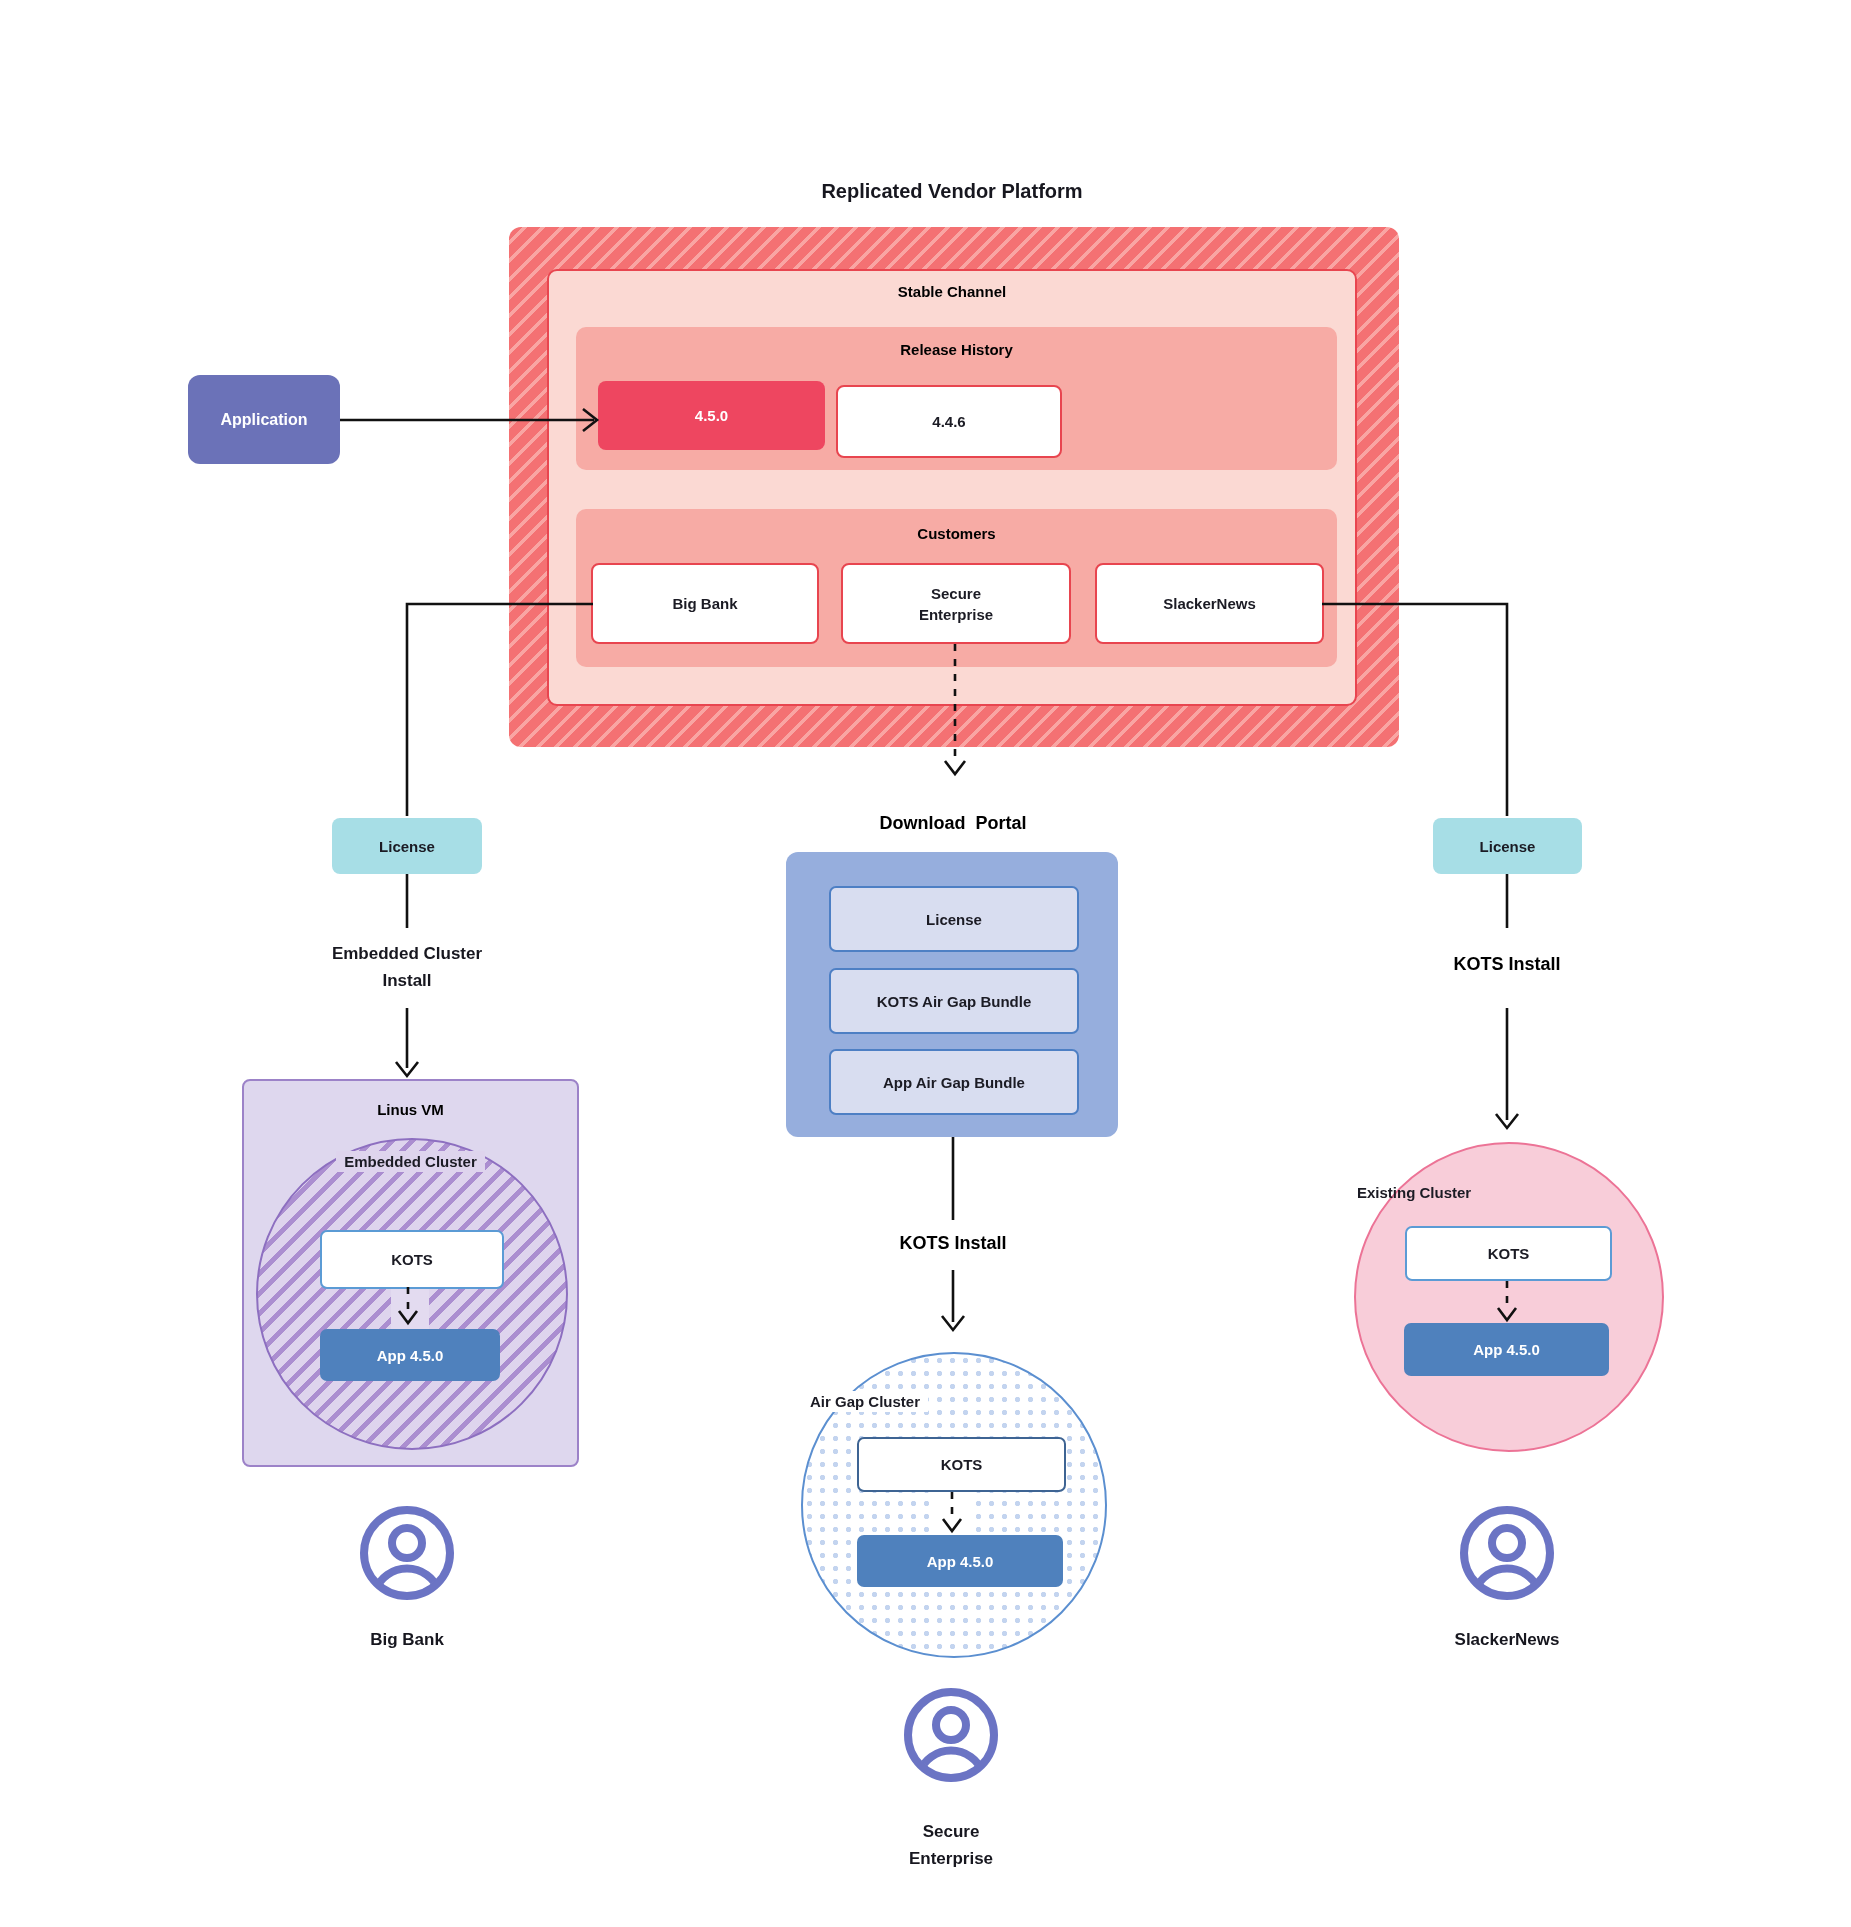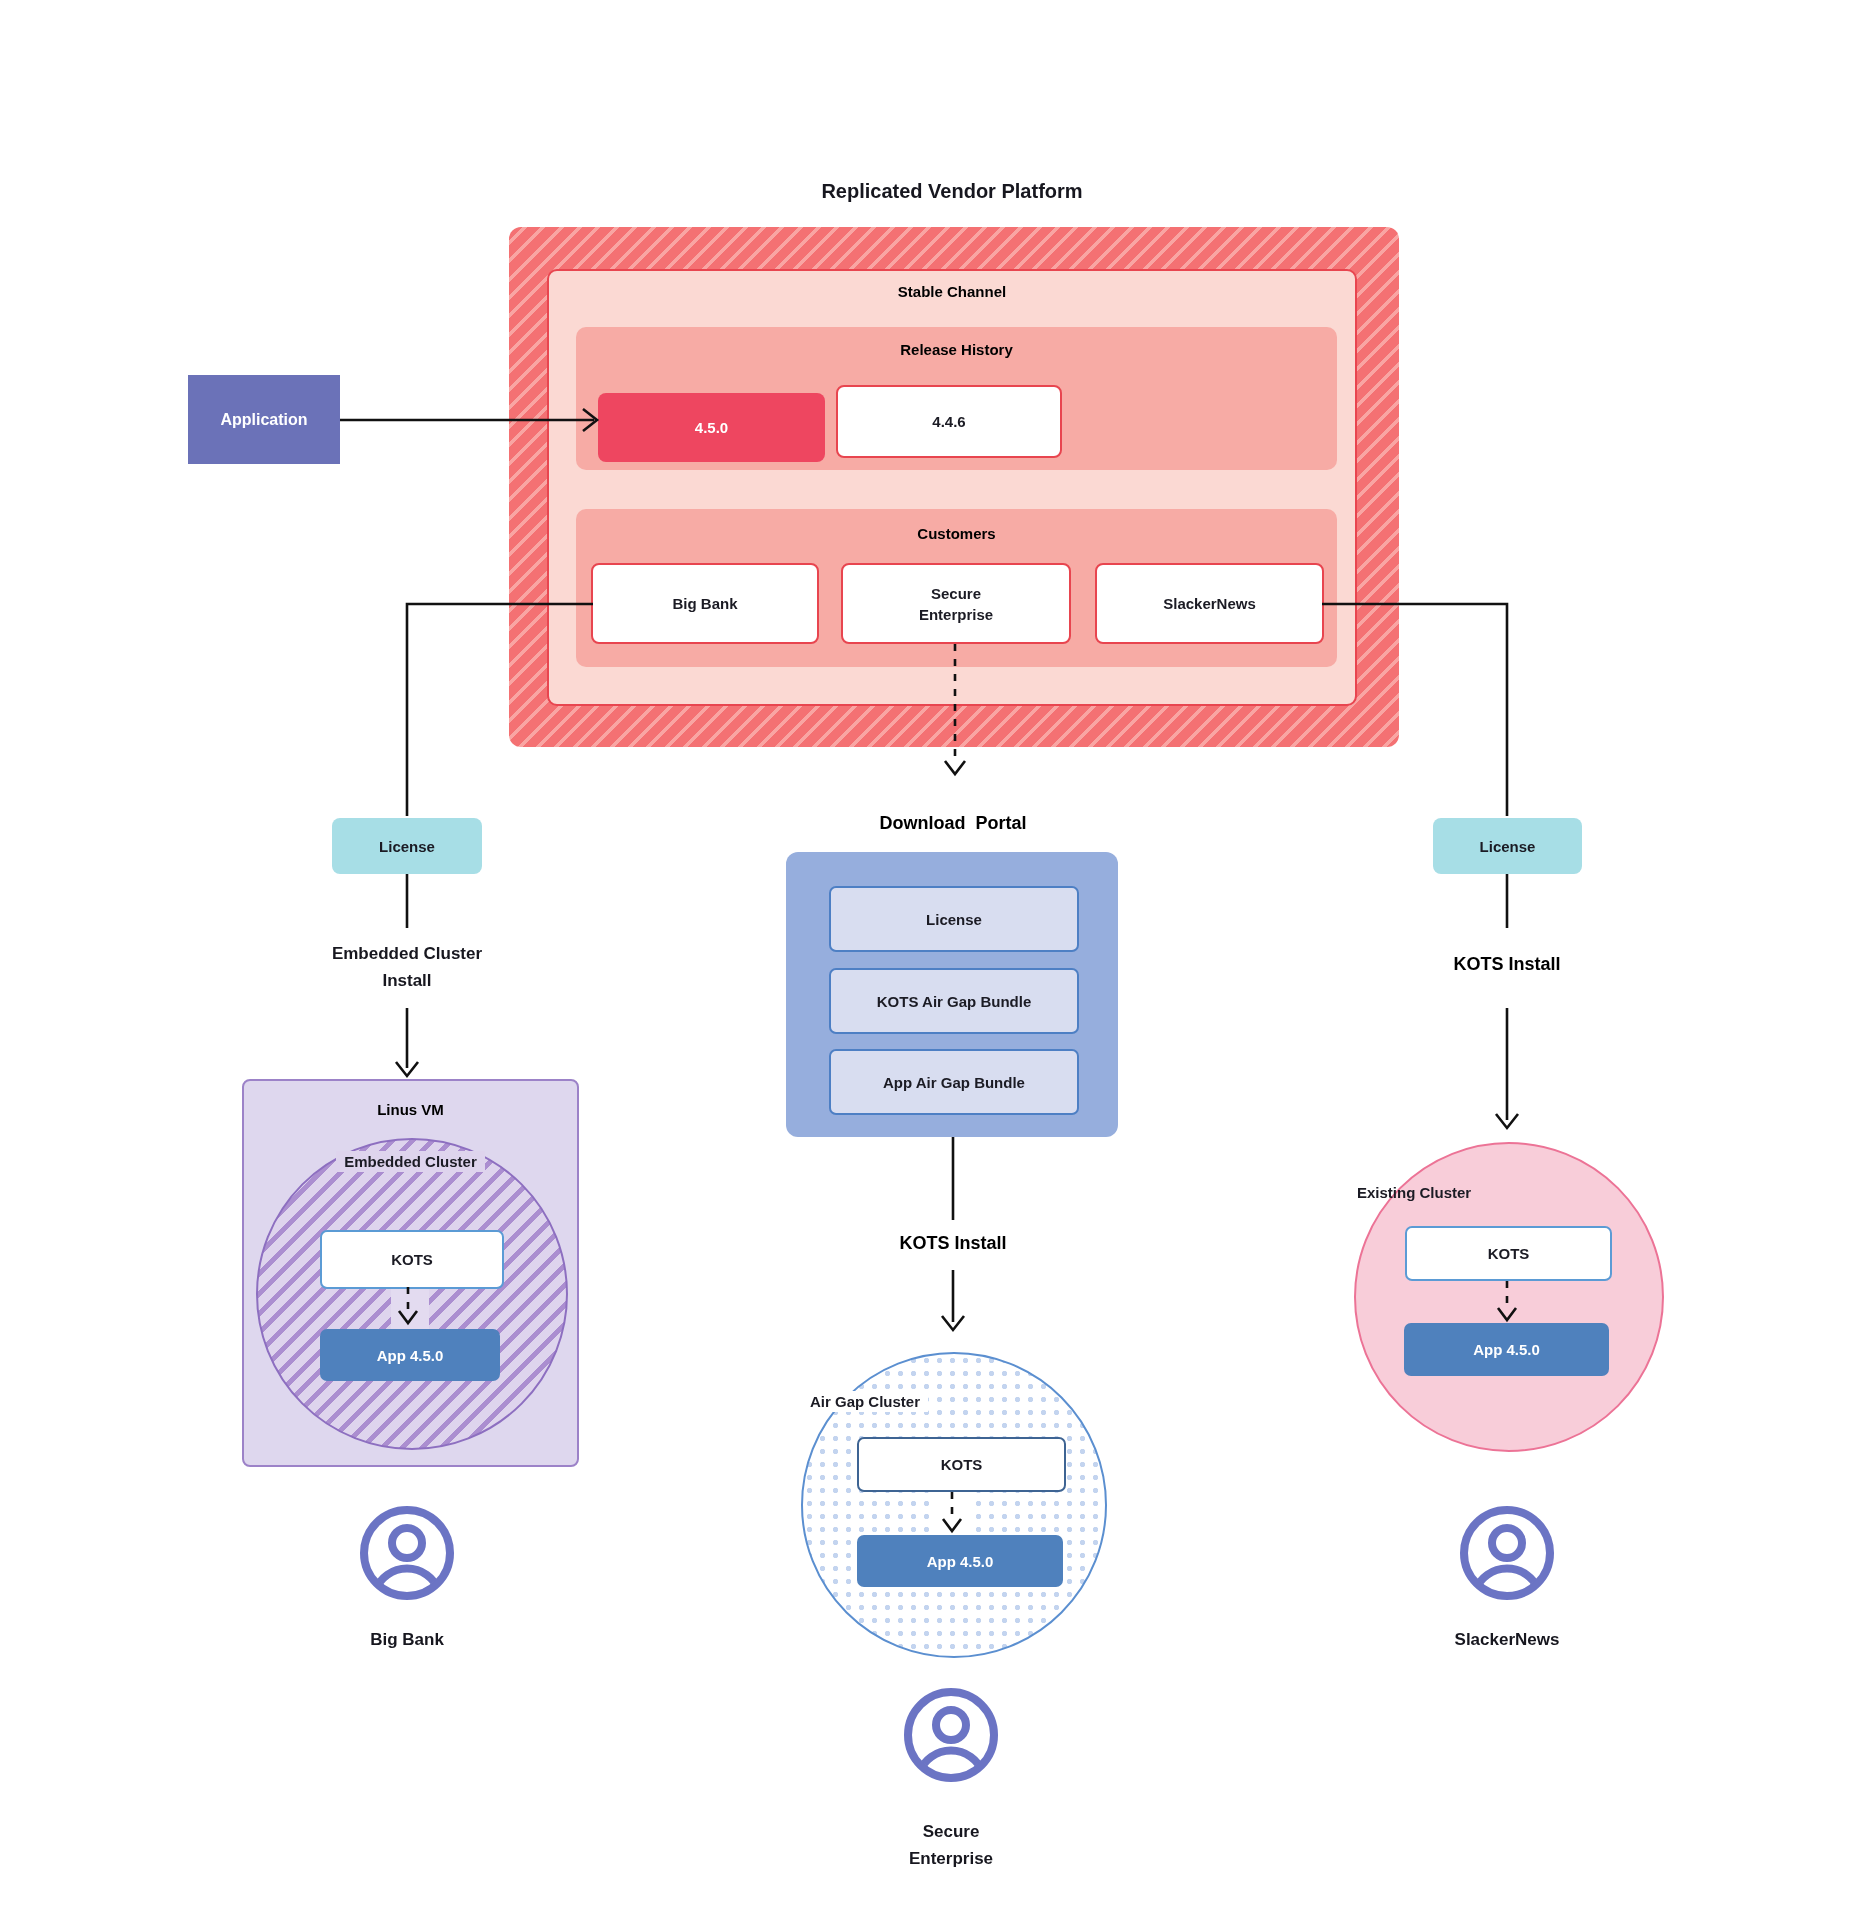--- a/index.html
+++ b/index.html
@@ -16,21 +16,21 @@
   .hatch-red{
     background:repeating-linear-gradient(135deg,#f47173 0px,#f47173 9.5px,#f9a5a3 9.5px,#f9a5a3 13px);
     border-radius:12px;
   }
   .stable{background:#fbd9d3;border:2px solid #e8454f;border-radius:10px;}
   .panel-pink{background:#f7aba5;border-radius:10px;}
   .rel-red{background:#ee4660;border-radius:8px;color:#ffffff;font-weight:700;font-size:15px;}
   .box-white-red{background:#ffffff;border:2px solid #e8454f;border-radius:8px;font-weight:700;font-size:15px;color:#1b1b24;}
   .panel-title{position:absolute;left:0;right:0;text-align:center;font-size:15px;font-weight:700;color:#000000;}
 
-  .app-box{background:#6b72b8;border-radius:0;color:#ffffff;font-weight:700;font-size:16px;}
+  .app-box{background:#6b72b8;border-radius:12px;color:#ffffff;font-weight:700;font-size:16px;}
   .license-box{background:#a7dee6;border-radius:8px;font-weight:700;font-size:15px;color:#1b1b24;}
 
   
   .vm-box{background:#ded7ee;border:2px solid #9c82c8;border-radius:8px;}
   .ec-circle{
     position:absolute;border-radius:50%;
     background:repeating-linear-gradient(135deg,#ded4ed 0px,#ded4ed 9px,#ab8ed0 9px,#ab8ed0 14px);
     border:2px solid #8d6fc0;
   }
   .kots-box{background:#ffffff;border:2px solid #5b9bd5;border-radius:7px;font-weight:700;font-size:15px;color:#1b1b24;}
@@ -61,21 +61,21 @@
 
   <div class="abs title-text" style="left:652px;top:180px;width:600px;text-align:center;">Replicated Vendor Platform</div>
 
   <div class="abs hatch-red" style="left:509px;top:227px;width:890px;height:520px;"></div>
 
   <div class="abs stable" style="left:547px;top:269px;width:806px;height:433px;">
     <div class="panel-title" style="top:12px;">Stable Channel</div>
 
     <div class="abs panel-pink" style="left:27px;top:56px;width:761px;height:143px;">
       <div class="panel-title" style="top:14px;">Release History</div>
-      <div class="abs rel-red center" style="left:22px;top:66px;width:227px;height:69px;">4.5.0</div>
+      <div class="abs rel-red center" style="left:22px;top:54px;width:227px;height:69px;">4.5.0</div>
       <div class="abs box-white-red center" style="left:260px;top:58px;width:222px;height:69px;">4.4.6</div>
     </div>
 
     <div class="abs panel-pink" style="left:27px;top:238px;width:761px;height:158px;">
       <div class="panel-title" style="top:16px;">Customers</div>
       <div class="abs box-white-red center" style="left:15px;top:54px;width:224px;height:77px;">Big Bank</div>
       <div class="abs box-white-red center pre" style="left:265px;top:54px;width:226px;height:77px;line-height:1.4;">Secure
 Enterprise</div>
       <div class="abs box-white-red center" style="left:519px;top:54px;width:225px;height:77px;">SlackerNews</div>
     </div>

